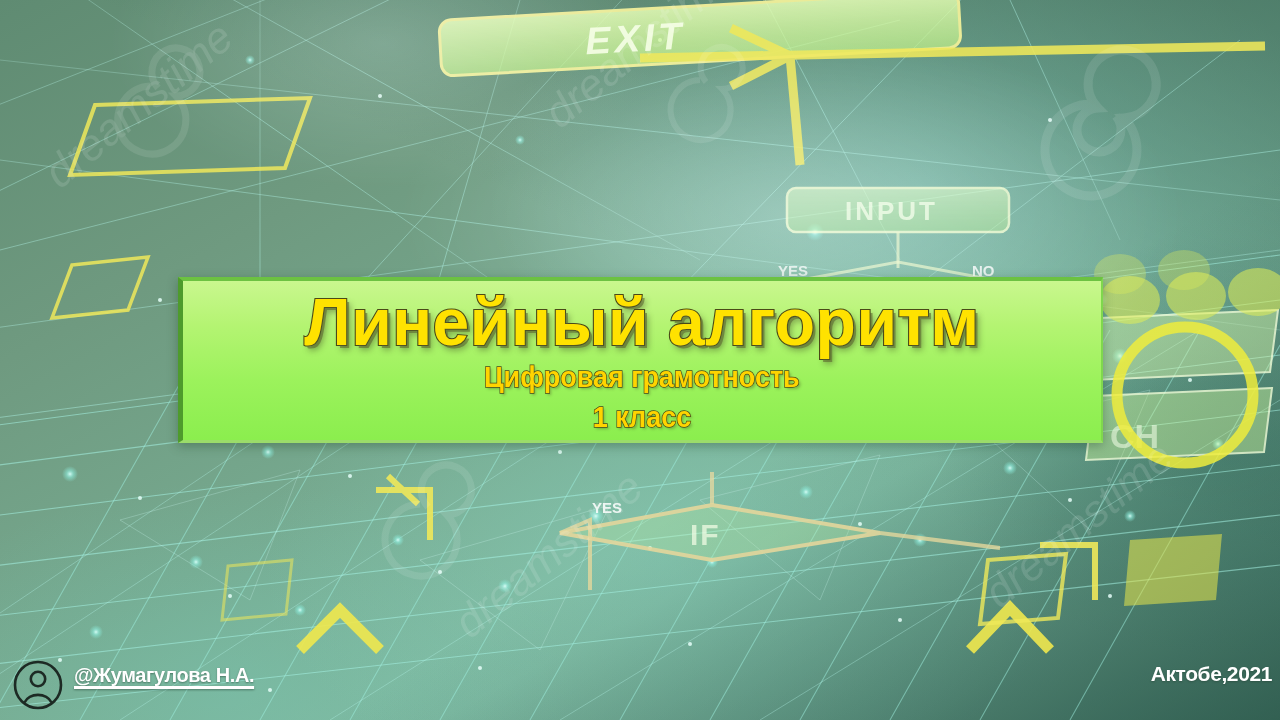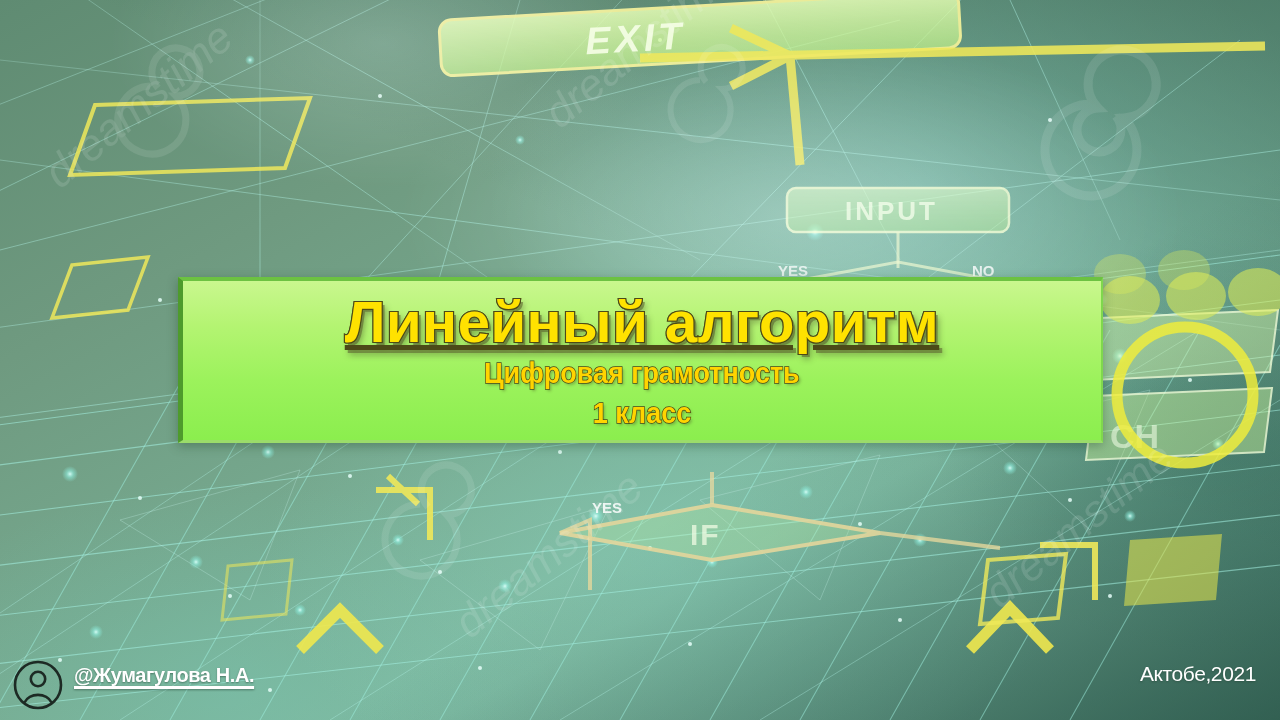--- a/index.html
+++ b/index.html
@@ -59,33 +59,32 @@
     border-top:4px solid #6cc241;
     border-right:2px solid #7fd84d;
     border-bottom:3px solid #9bdc6a;
     box-shadow:0 3px 10px rgba(30,60,30,.35);
     display:flex;flex-direction:column;
     align-items:center;justify-content:center;
     padding-top:4px;
   }
 
   .title-main{
-    font-size:58px;
+    font-size:66px;
     font-weight:700;
     line-height:.96;
     letter-spacing:.5px;
     color:#ffe200;
     white-space:nowrap;
     -webkit-text-stroke:2.2px #4c4a18;
     paint-order:stroke fill;
     text-shadow:
        3px 3px 0 rgba(90,95,45,.55),
        4px 5px 6px rgba(60,70,30,.45);
     margin:0 0 4px 0;
-    text-decoration:underline;
   }
 
   .title-sub{
     font-size:29px;
     font-weight:700;
     line-height:1.18;
     color:#ffd400;
     white-space:nowrap;
     -webkit-text-stroke:1.4px #4c4a18;
     paint-order:stroke fill;
@@ -121,22 +120,22 @@
     text-underline-offset:4px;
     text-decoration-thickness:3px;
     letter-spacing:-.4px;
     transform:scaleX(.95);
     transform-origin:left center;
     text-shadow:0 1px 2px rgba(40,70,55,.55);
     white-space:nowrap;
   }
 
   .place{
-    position:absolute;right:24px;top:662px;
-    font-size:21px;font-weight:400;
+    position:absolute;right:8px;top:662px;
+    font-size:21px;font-weight:700;
     color:#ffffff;
     letter-spacing:-.4px;
     text-shadow:0 1px 2px rgba(40,70,55,.55);
     white-space:nowrap;
   }
 </style>
 </head>
 <body>
 
 <div class="slide">

